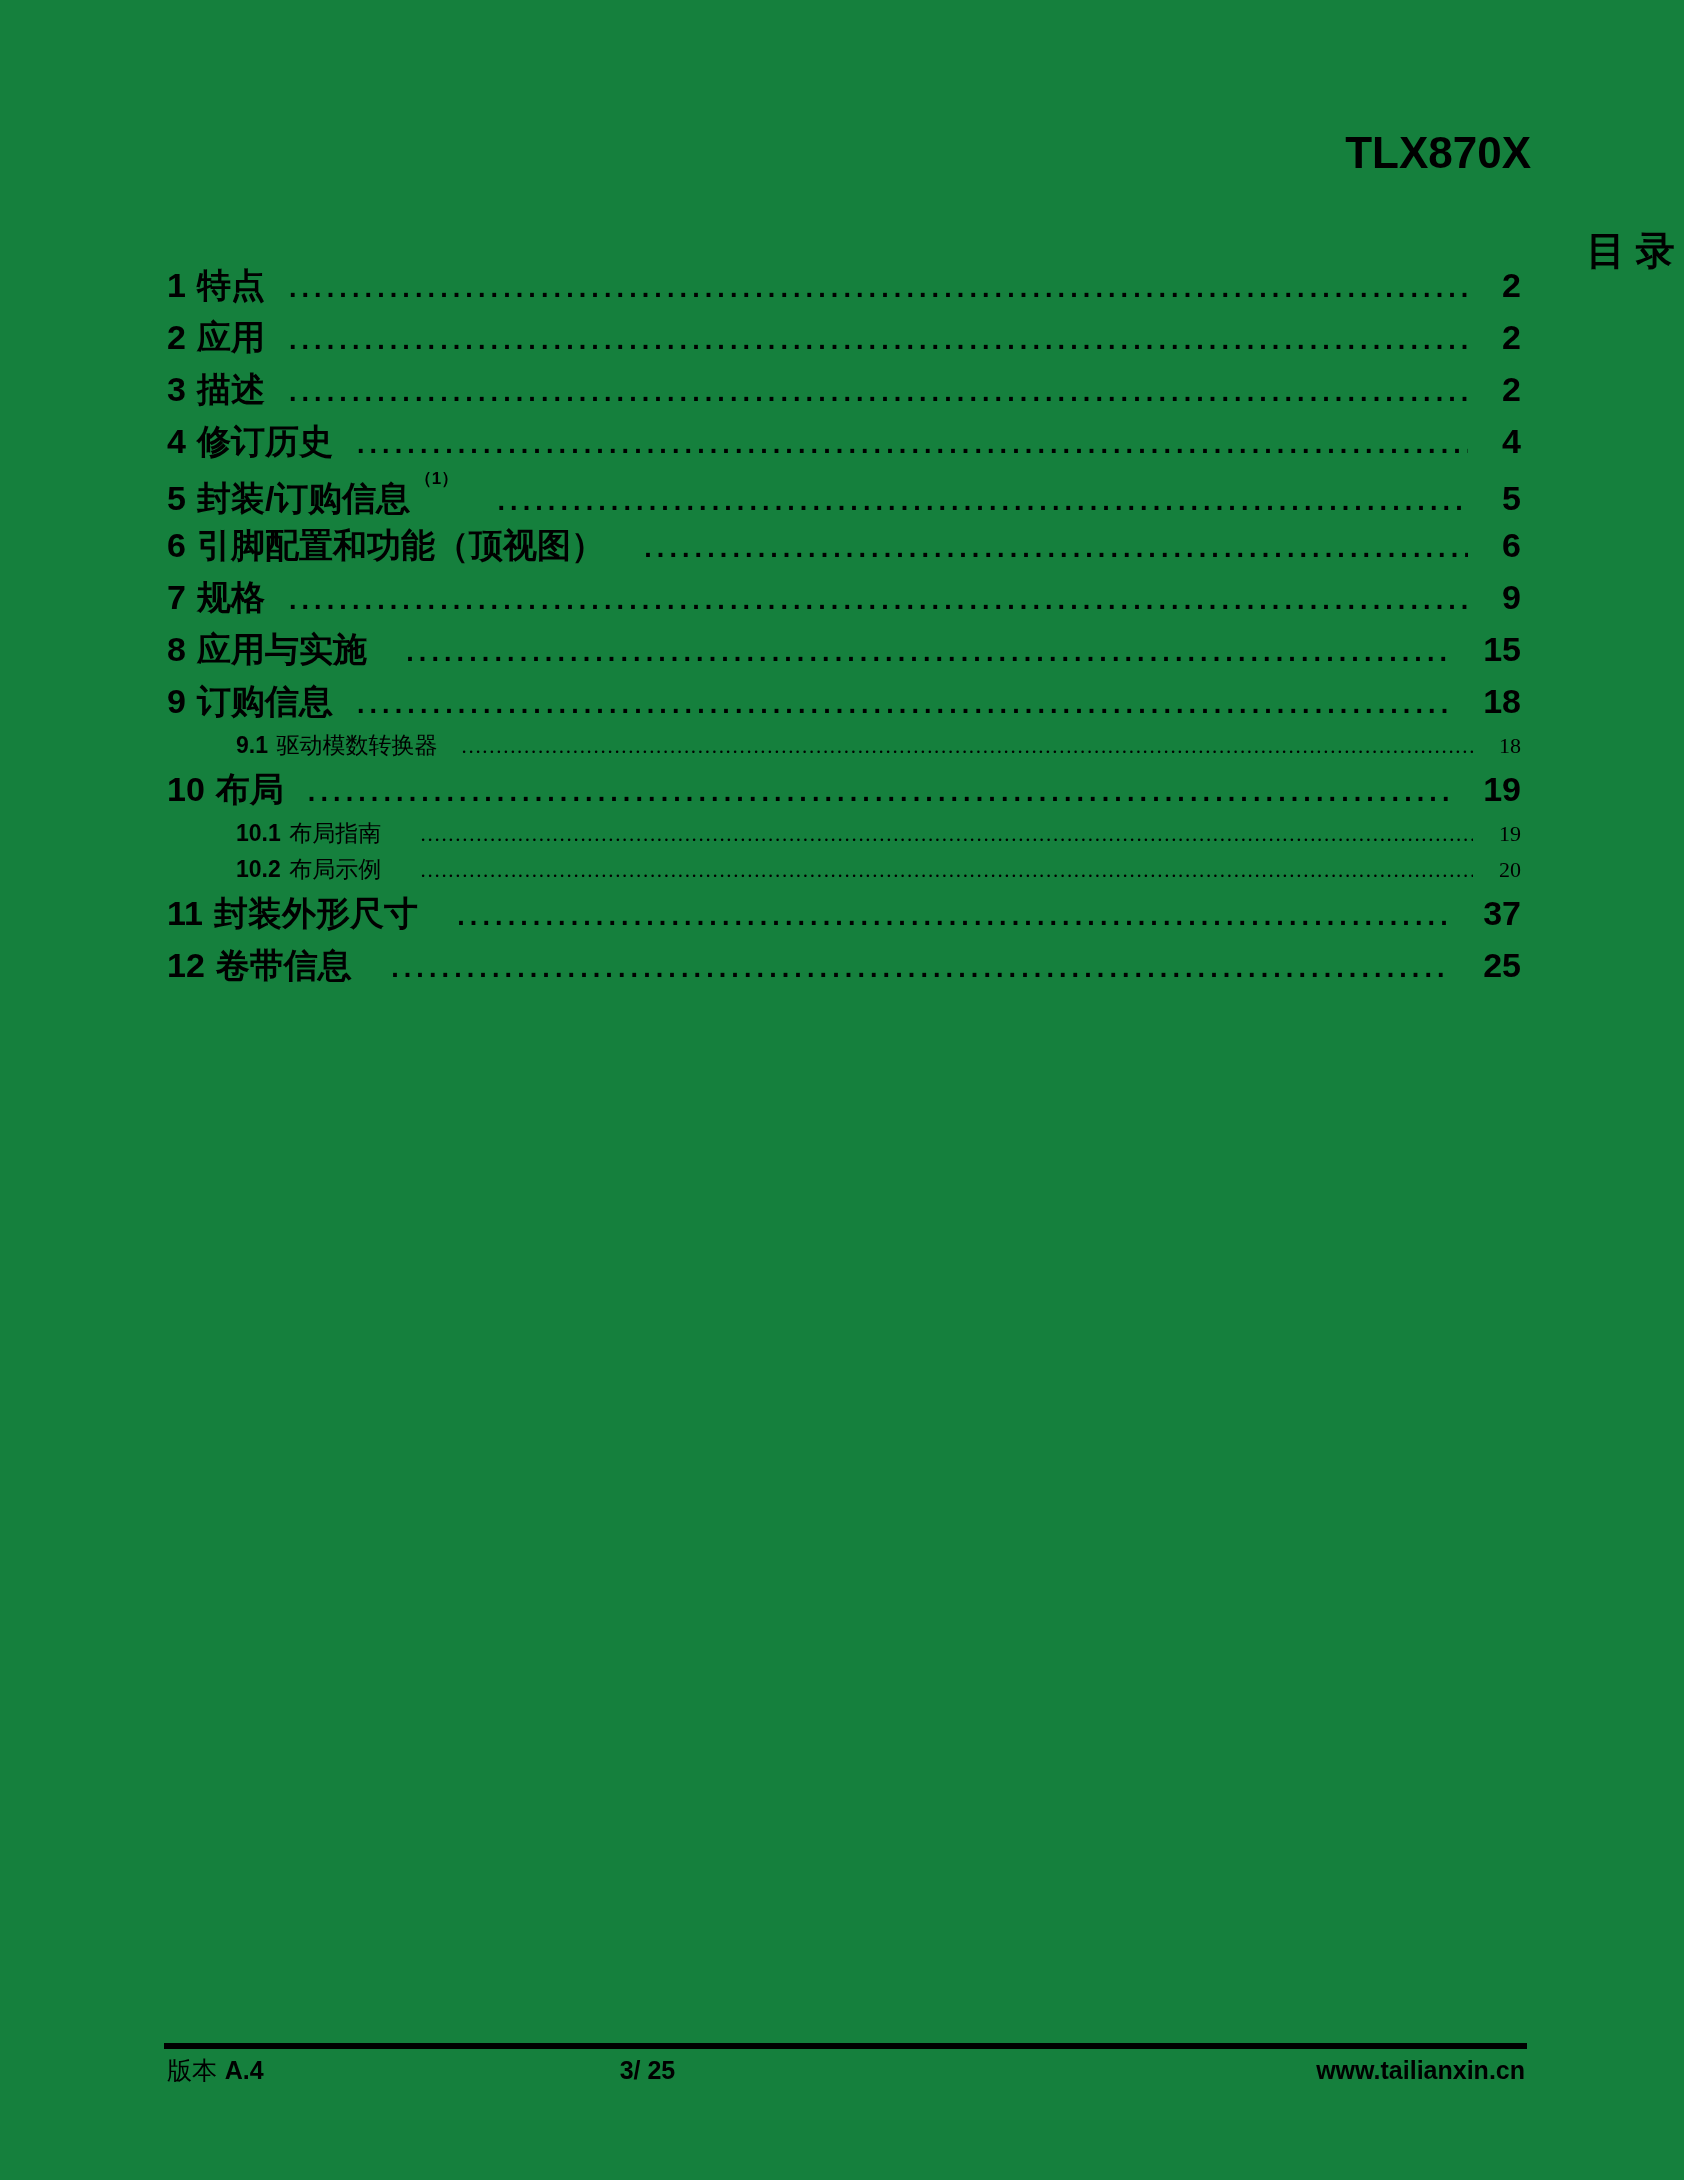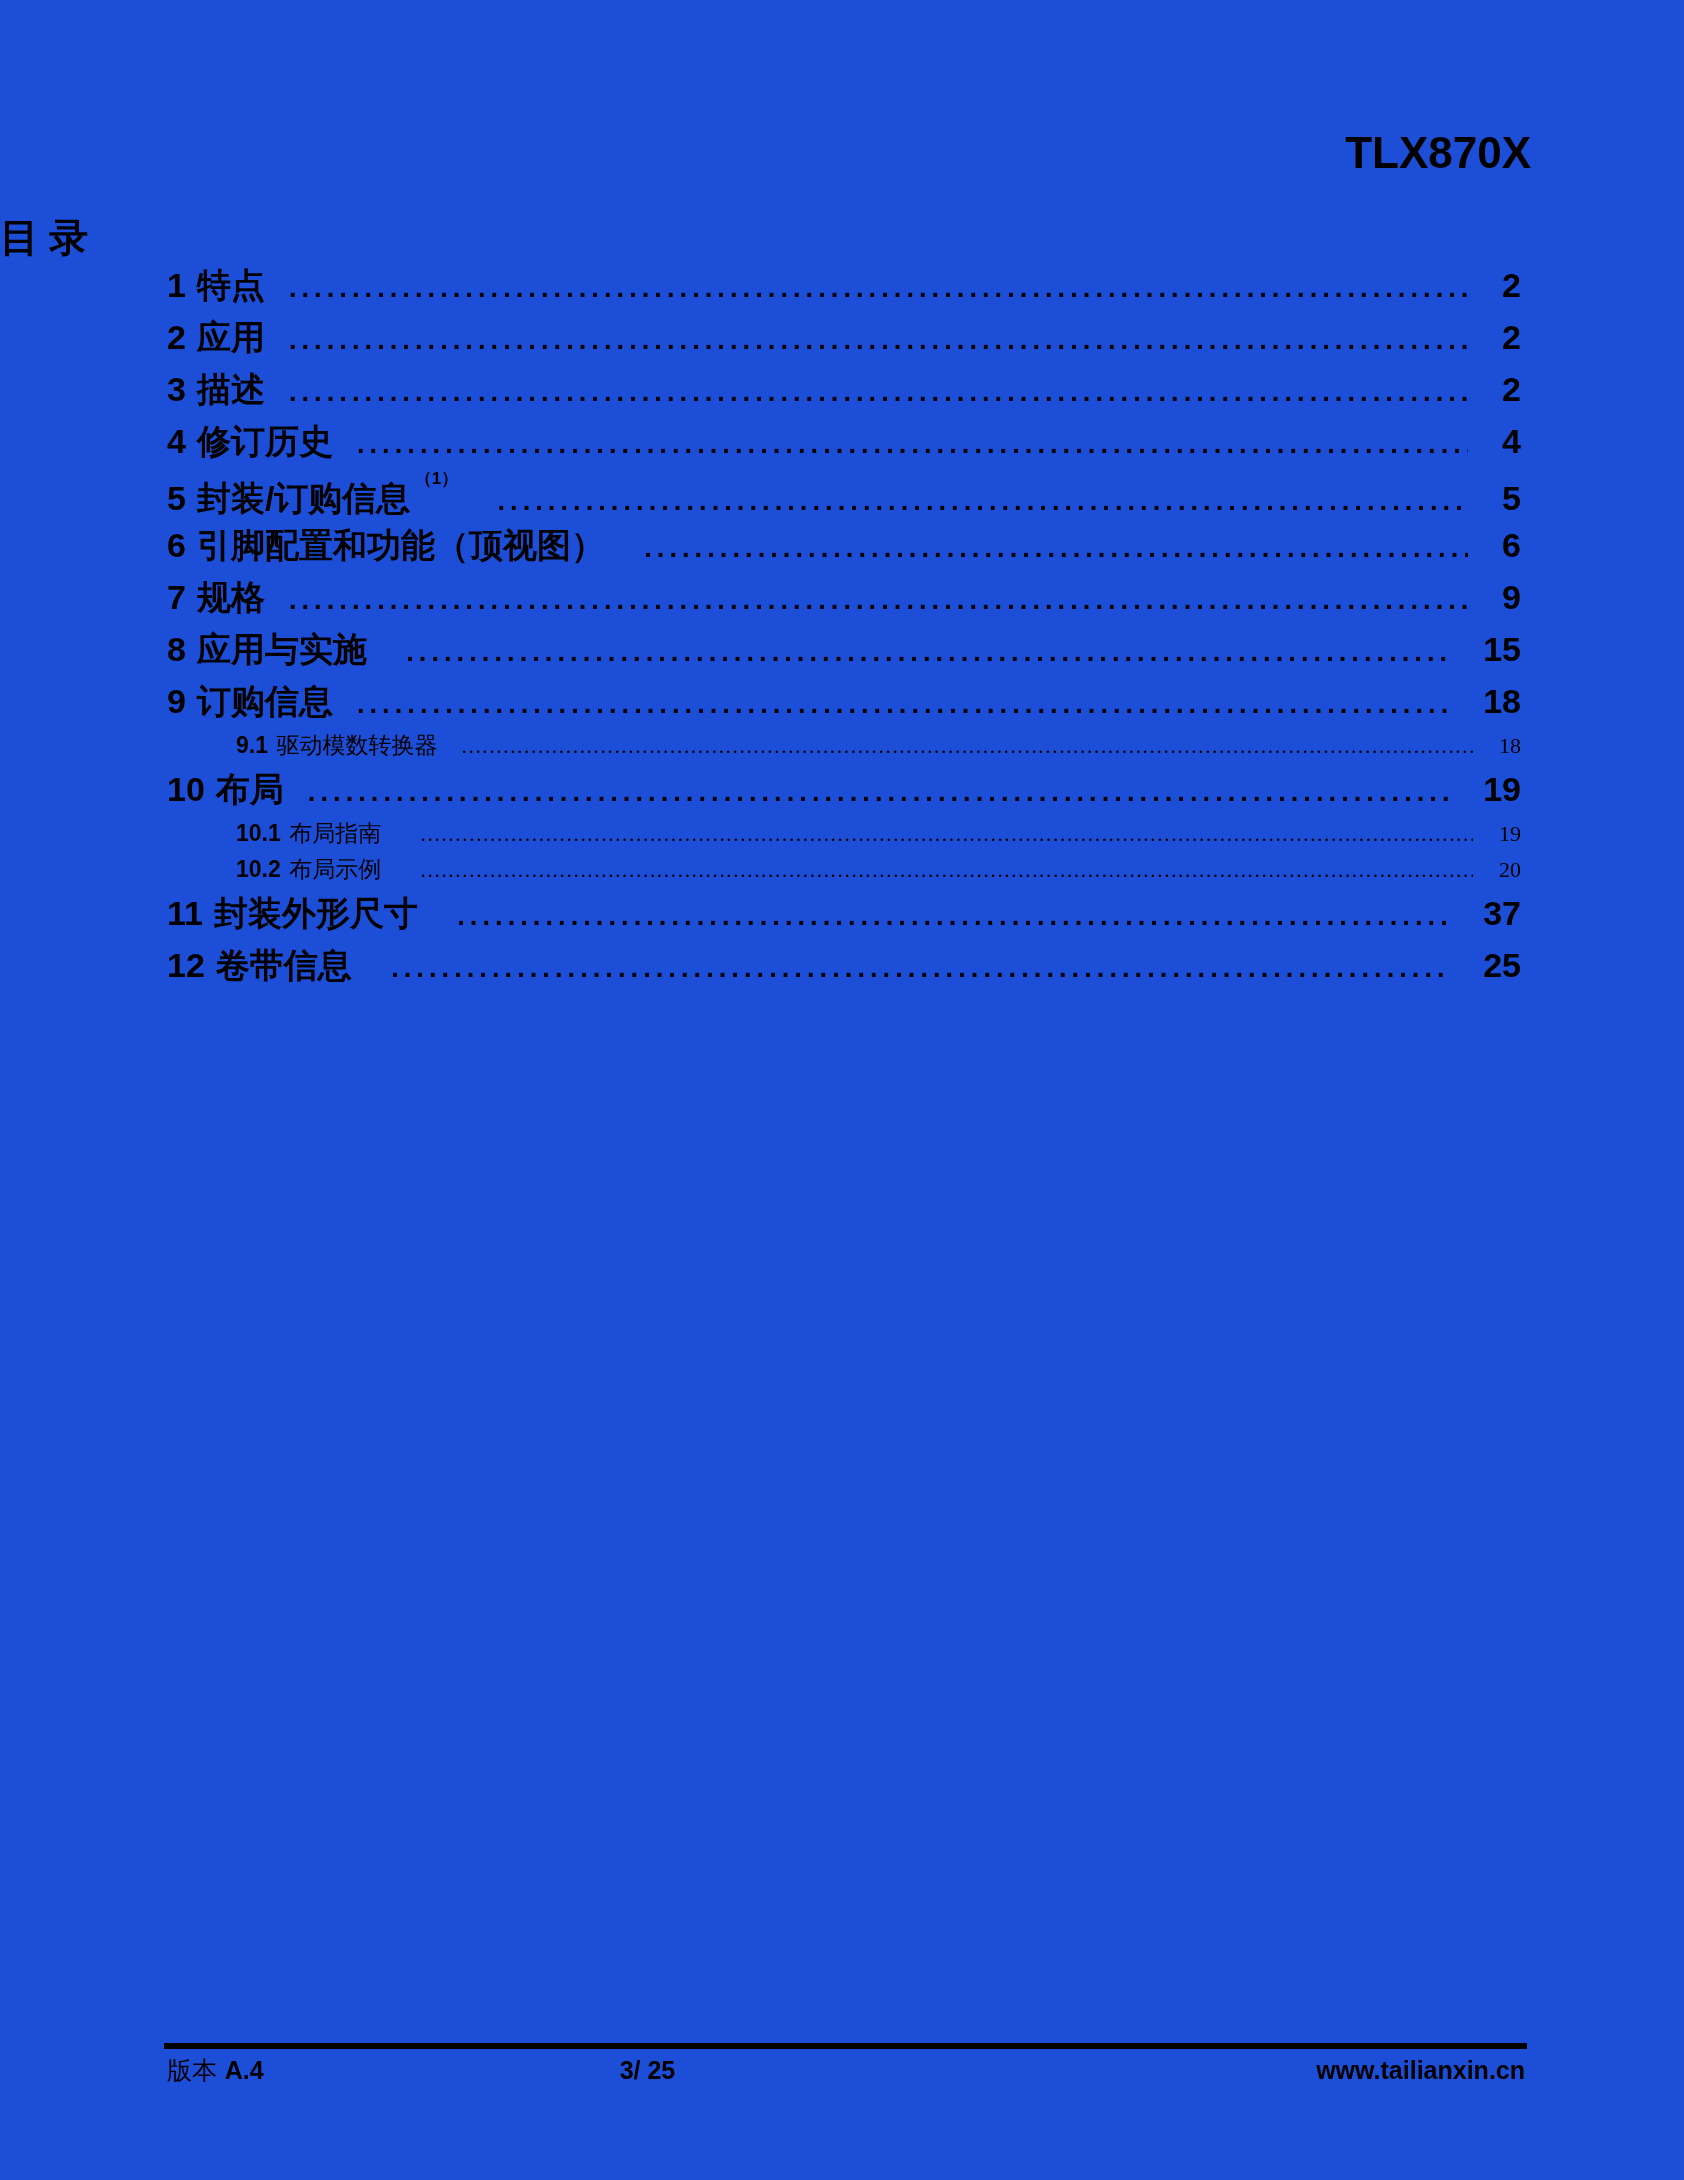--- a/index.html
+++ b/index.html
@@ -3,39 +3,39 @@
 <meta charset="utf-8">
 <style>
   * { margin: 0; padding: 0; box-sizing: border-box; }
   html, body { background: #fff; }
   body { font-family: "Liberation Sans", sans-serif; color: #000; }
 
   .page {
     position: relative;
     width: 1685px;
     height: 2181px;
-    background: #1d4ed8;
+    background: #15803d;
     overflow: hidden;
   }
 
   .doc-code {
     position: absolute;
     top: 128px;
     right: 154px;
     font-size: 44px;
     font-weight: bold;
     letter-spacing: 0px;
   }
 
   .toc-title {
     position: absolute;
-    top: 211px;
+    top: 224px;
     left: 0;
     right: 0;
-    text-align: left;
+    text-align: right;
     font-family: "Liberation Serif", "DejaVu Serif", serif;
     font-weight: bold;
     font-size: 39px;
     letter-spacing: 10.2px;
   }
 
   .toc {
     position: absolute;
     left: 167px;
     right: 164px;

